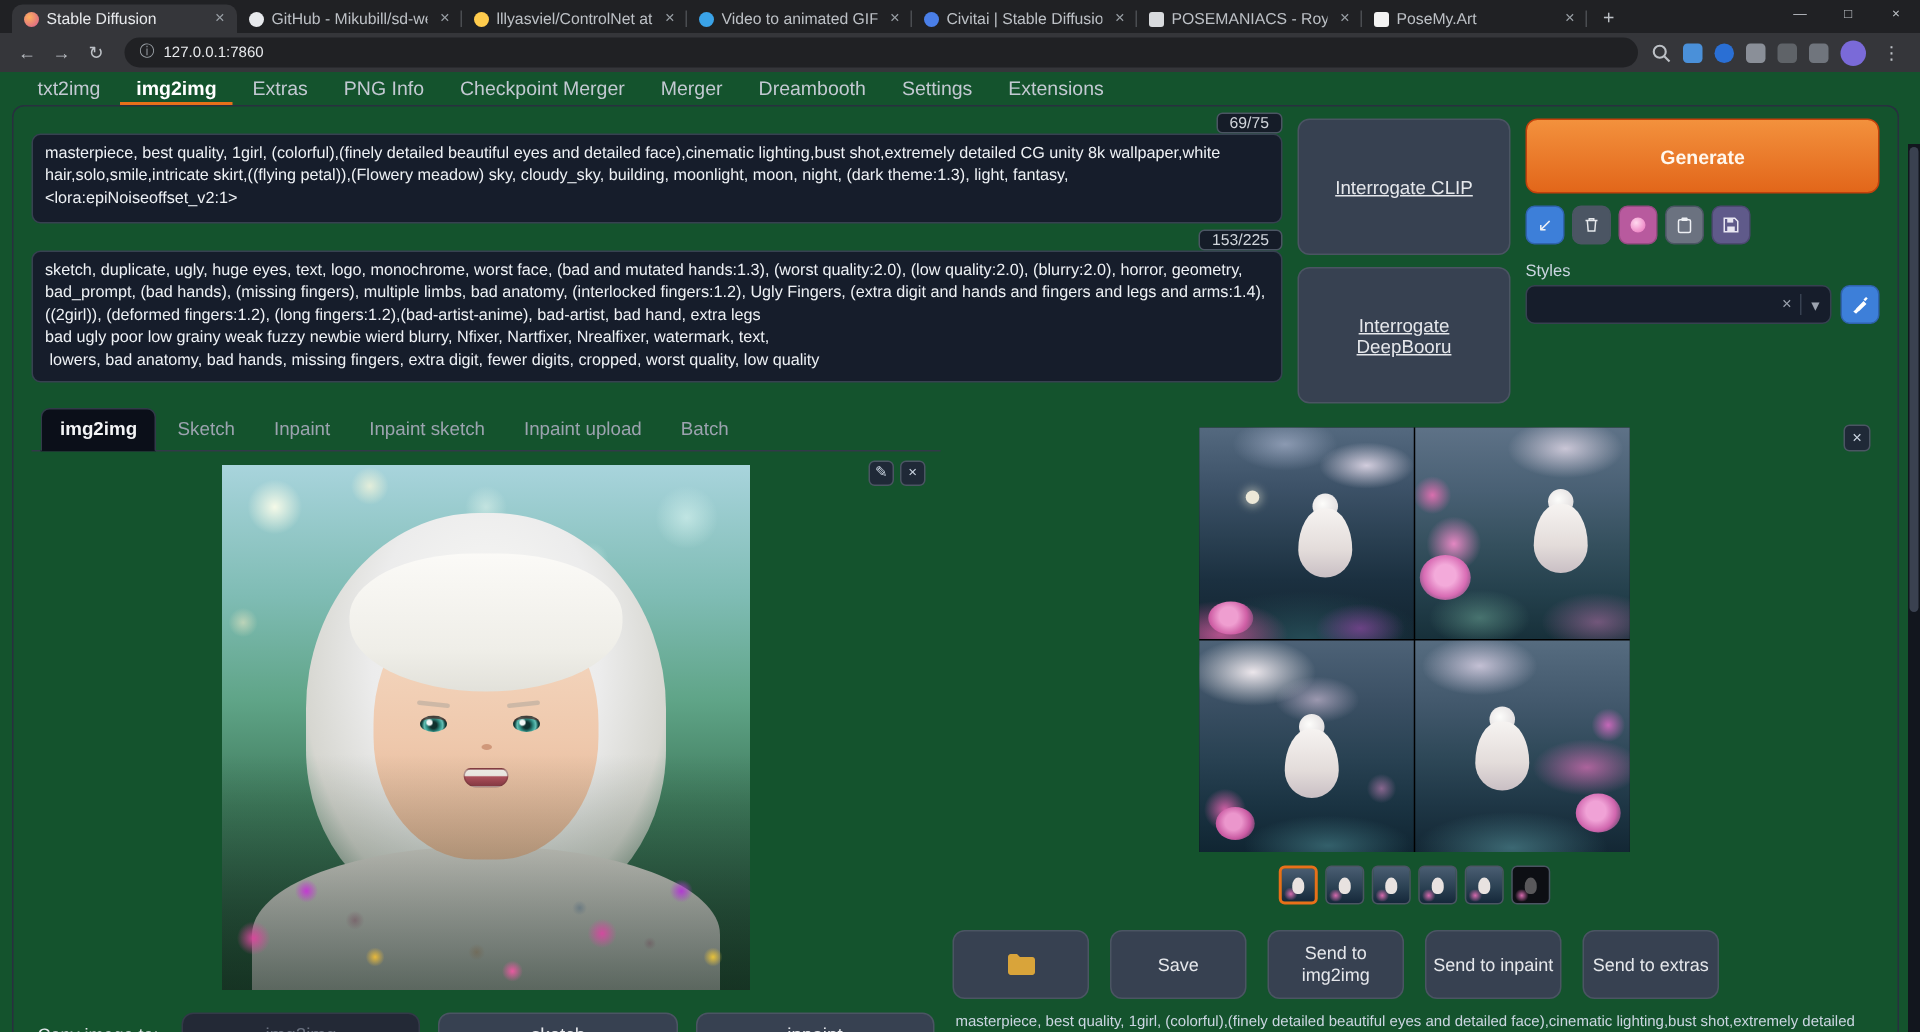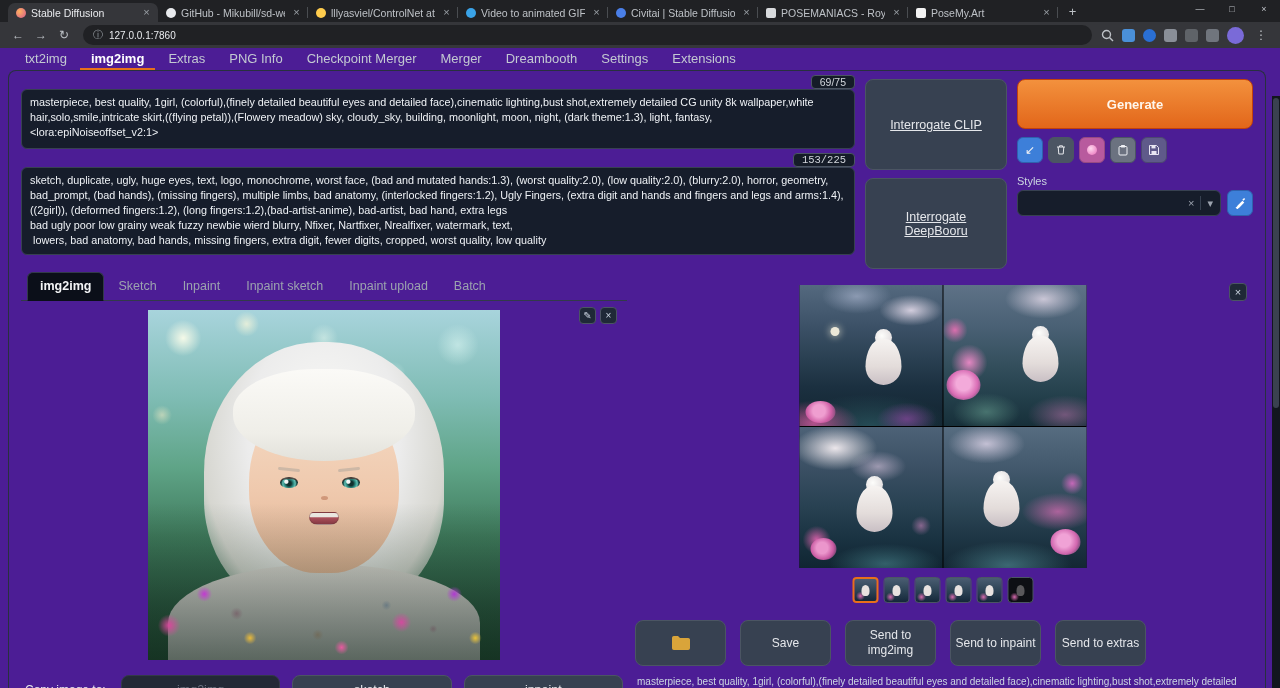--- a/index.html
+++ b/index.html
@@ -36,34 +36,34 @@
   .ext{width:13px;height:13px;border-radius:3px;cursor:pointer;}
   .e1{background:#4a90d9;}
   .e2{background:#2a6fd4;border-radius:50%;}
   .e3{background:#8a8f98;}
   .e4{background:#5f6368;}
   .e5{background:#70757d;}
   .avatar{width:17px;height:17px;border-radius:50%;background:#7a6ad8;flex:none;cursor:pointer;}
   .menu3{color:#bdc1c6;font-size:12px;padding:0 3px;cursor:pointer;}
 
   
-  .app{position:absolute;top:48px;left:0;right:0;bottom:0;background:#4c1d95;color:#e5e7eb;}
+  .app{position:absolute;top:48px;left:0;right:0;bottom:0;background:#14532d;color:#e5e7eb;}
   .navtabs{display:flex;gap:2px;padding-left:14px;height:22px;align-items:center;}
   .navtab{padding:3px 11px 4px;font-size:13px;color:#c3c9d2;cursor:pointer;}
   .navtab.sel{color:#fff;font-weight:bold;border-bottom:2px solid #e8701a;padding-bottom:2px;}
   .tabcontent{position:absolute;top:22px;left:8px;right:14px;bottom:0;border:1px solid #28303f;border-bottom:none;border-radius:8px 8px 0 0;}
 
   
   .topsection{position:absolute;top:4px;left:12px;right:12px;height:194px;display:flex;gap:10px;}
   .prompts{flex:1;display:flex;flex-direction:column;min-width:0;}
   .counterline{height:14px;display:flex;justify-content:flex-end;}
   .counter{background:#151c28;border:1px solid #4b5563;border-radius:4px;font-size:10.5px;color:#d1d5db;padding:0 8px;line-height:12px;}
   .promptbox{border:1px solid #374151;background:#161d2b;border-radius:6px;padding:5px 8px;}
   .box1{height:60px;}
-  .cl2{margin-top:4px;font-family:Liberation Mono, monospace;}
+  .cl2{margin-top:4px;}
   .box2{height:88px;}
   textarea.ptext{width:100%;height:100%;background:transparent;border:none;resize:none;color:#eef1f5;font-family:"Liberation Sans",sans-serif;font-size:10.8px;line-height:1.38;outline:none;overflow:hidden;}
 
   .interrcol{width:142px;display:flex;flex-direction:column;gap:8px;padding-top:4px;text-decoration:underline;}
   .interrbtn{flex:1;background:#374151;border:1px solid #4b5563;border-radius:8px;color:#e5e7eb;font-size:12.5px;padding:8px;cursor:pointer;font-family:"Liberation Sans",sans-serif;}
 
   .gencol{width:236px;padding-top:4px;display:flex;flex-direction:column;}
   .generate{height:50px;background:linear-gradient(180deg,#f3913d 0%,#e2661a 100%);border:1px solid #c2410c;border-radius:8px;color:#fff7ed;font-weight:bold;font-size:13px;cursor:pointer;font-family:"Liberation Sans",sans-serif;}
   .iconrow{margin-top:8px;display:flex;gap:5px;}
   .sbtn{width:26px;height:26px;border-radius:6px;border:1px solid #4b5563;background:#4b5563;color:#eef0f4;font-size:12px;display:flex;align-items:center;justify-content:center;cursor:pointer;}

